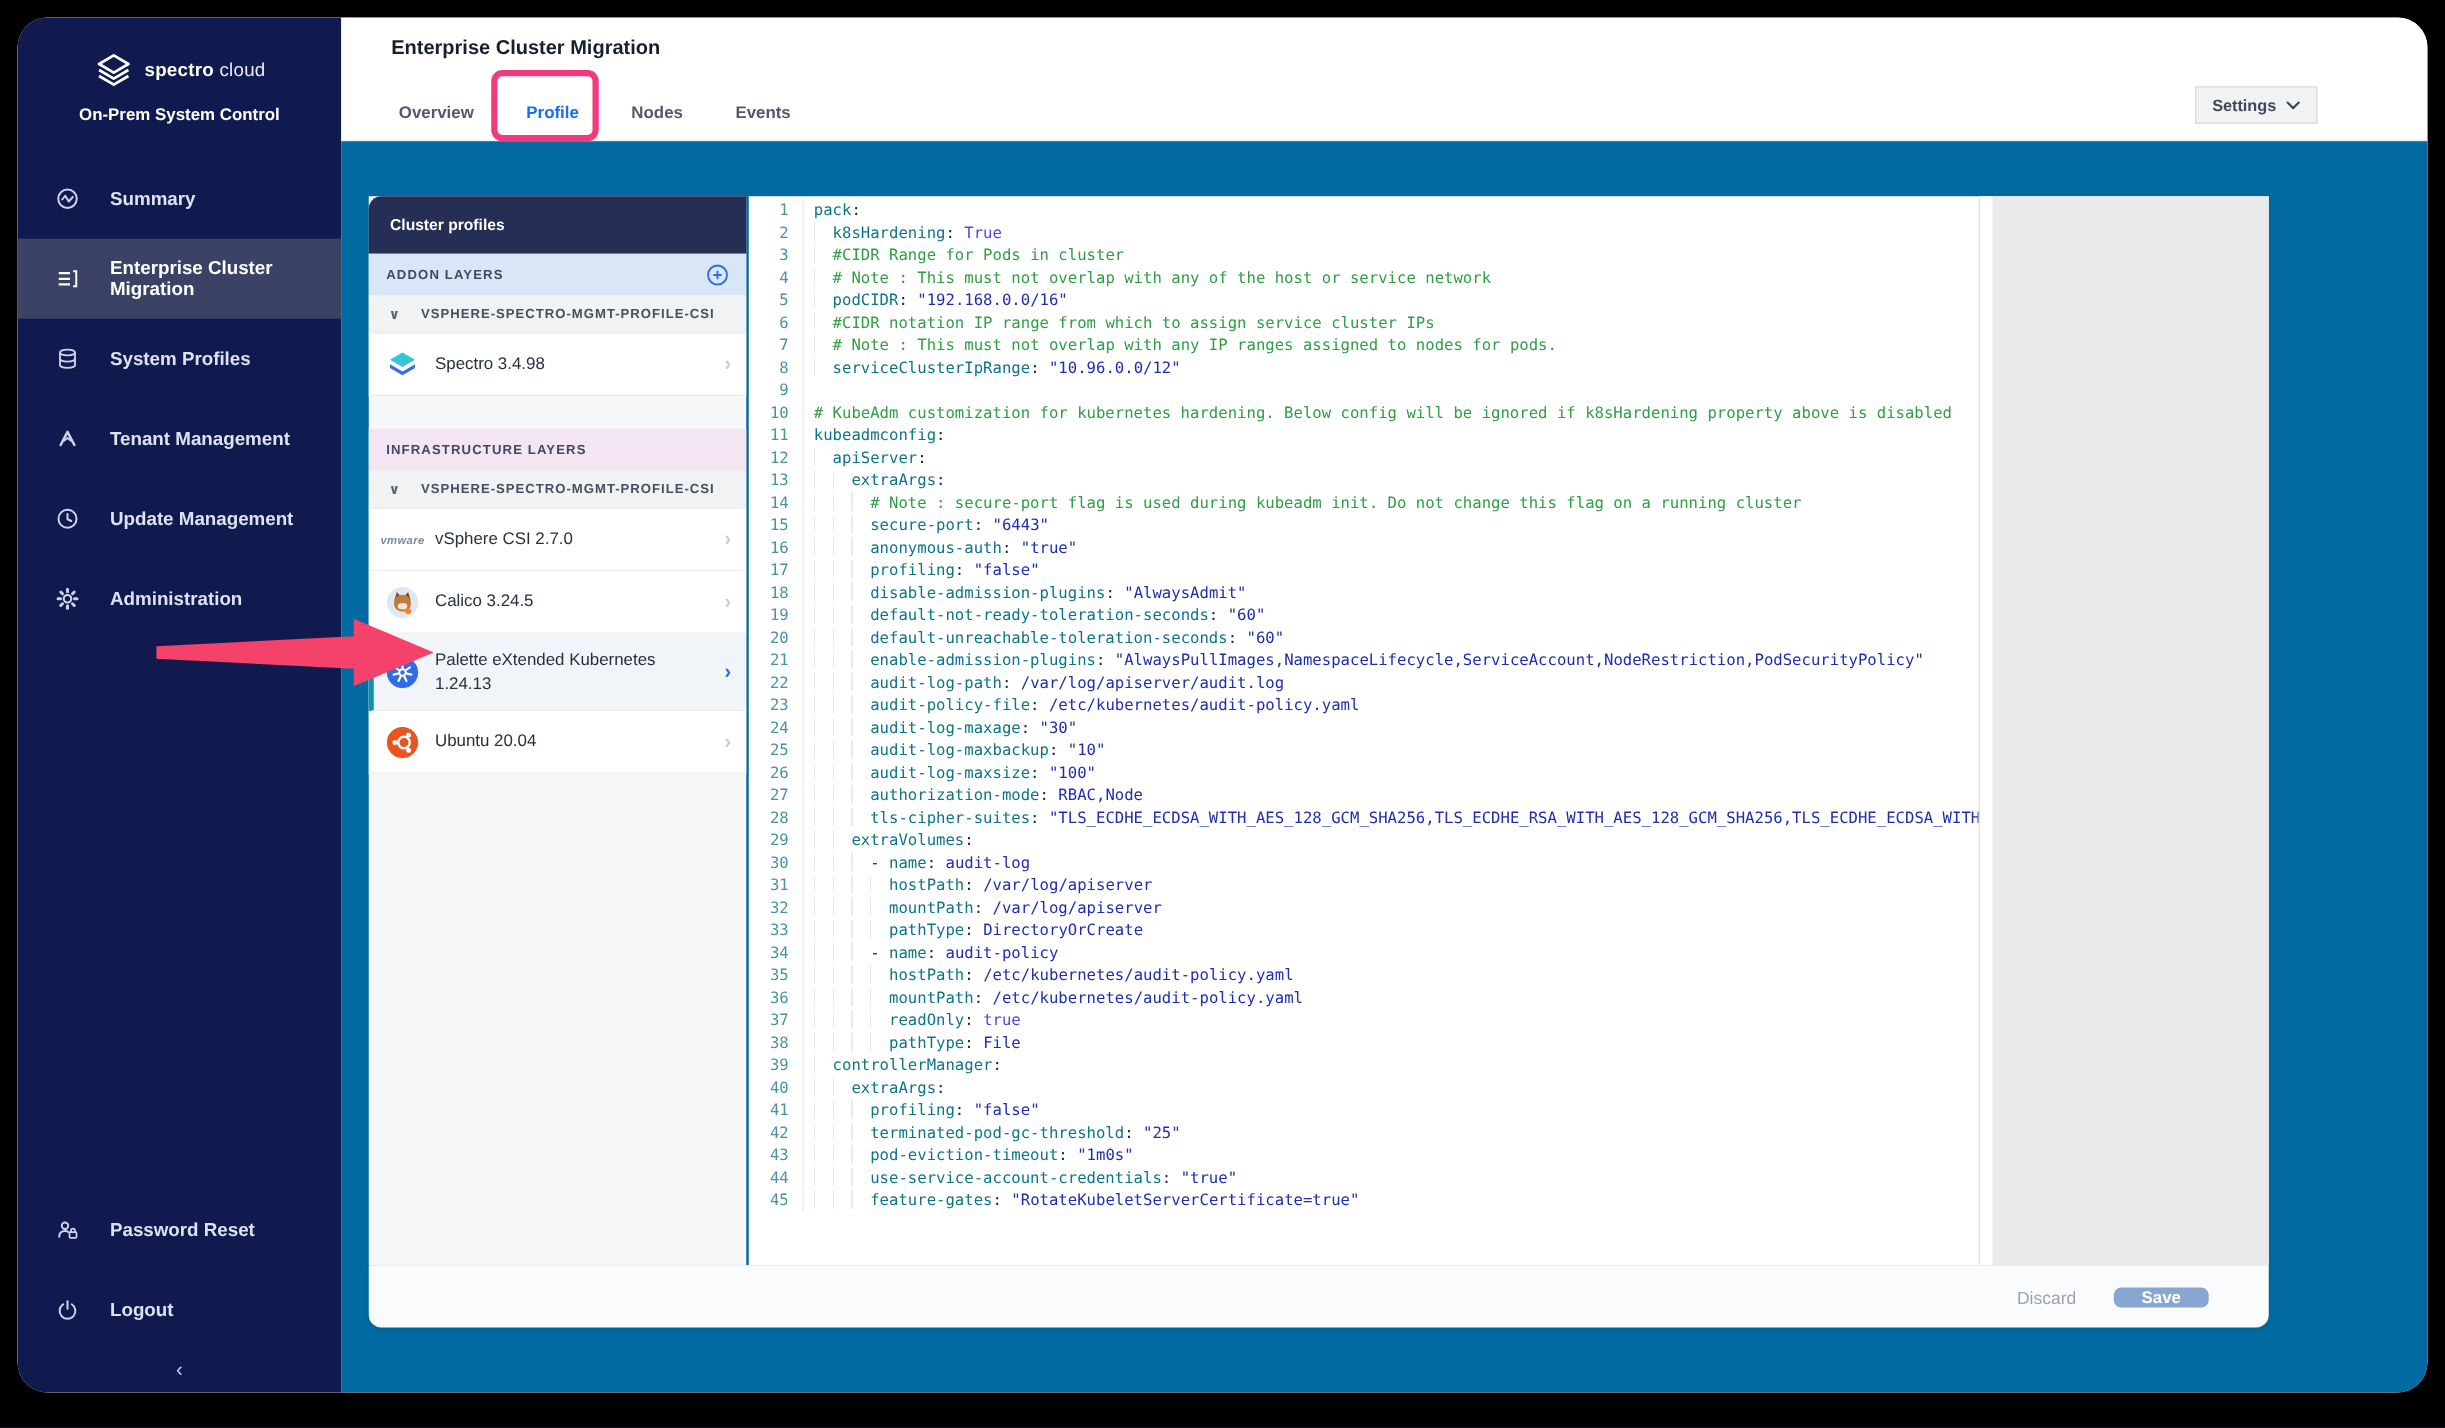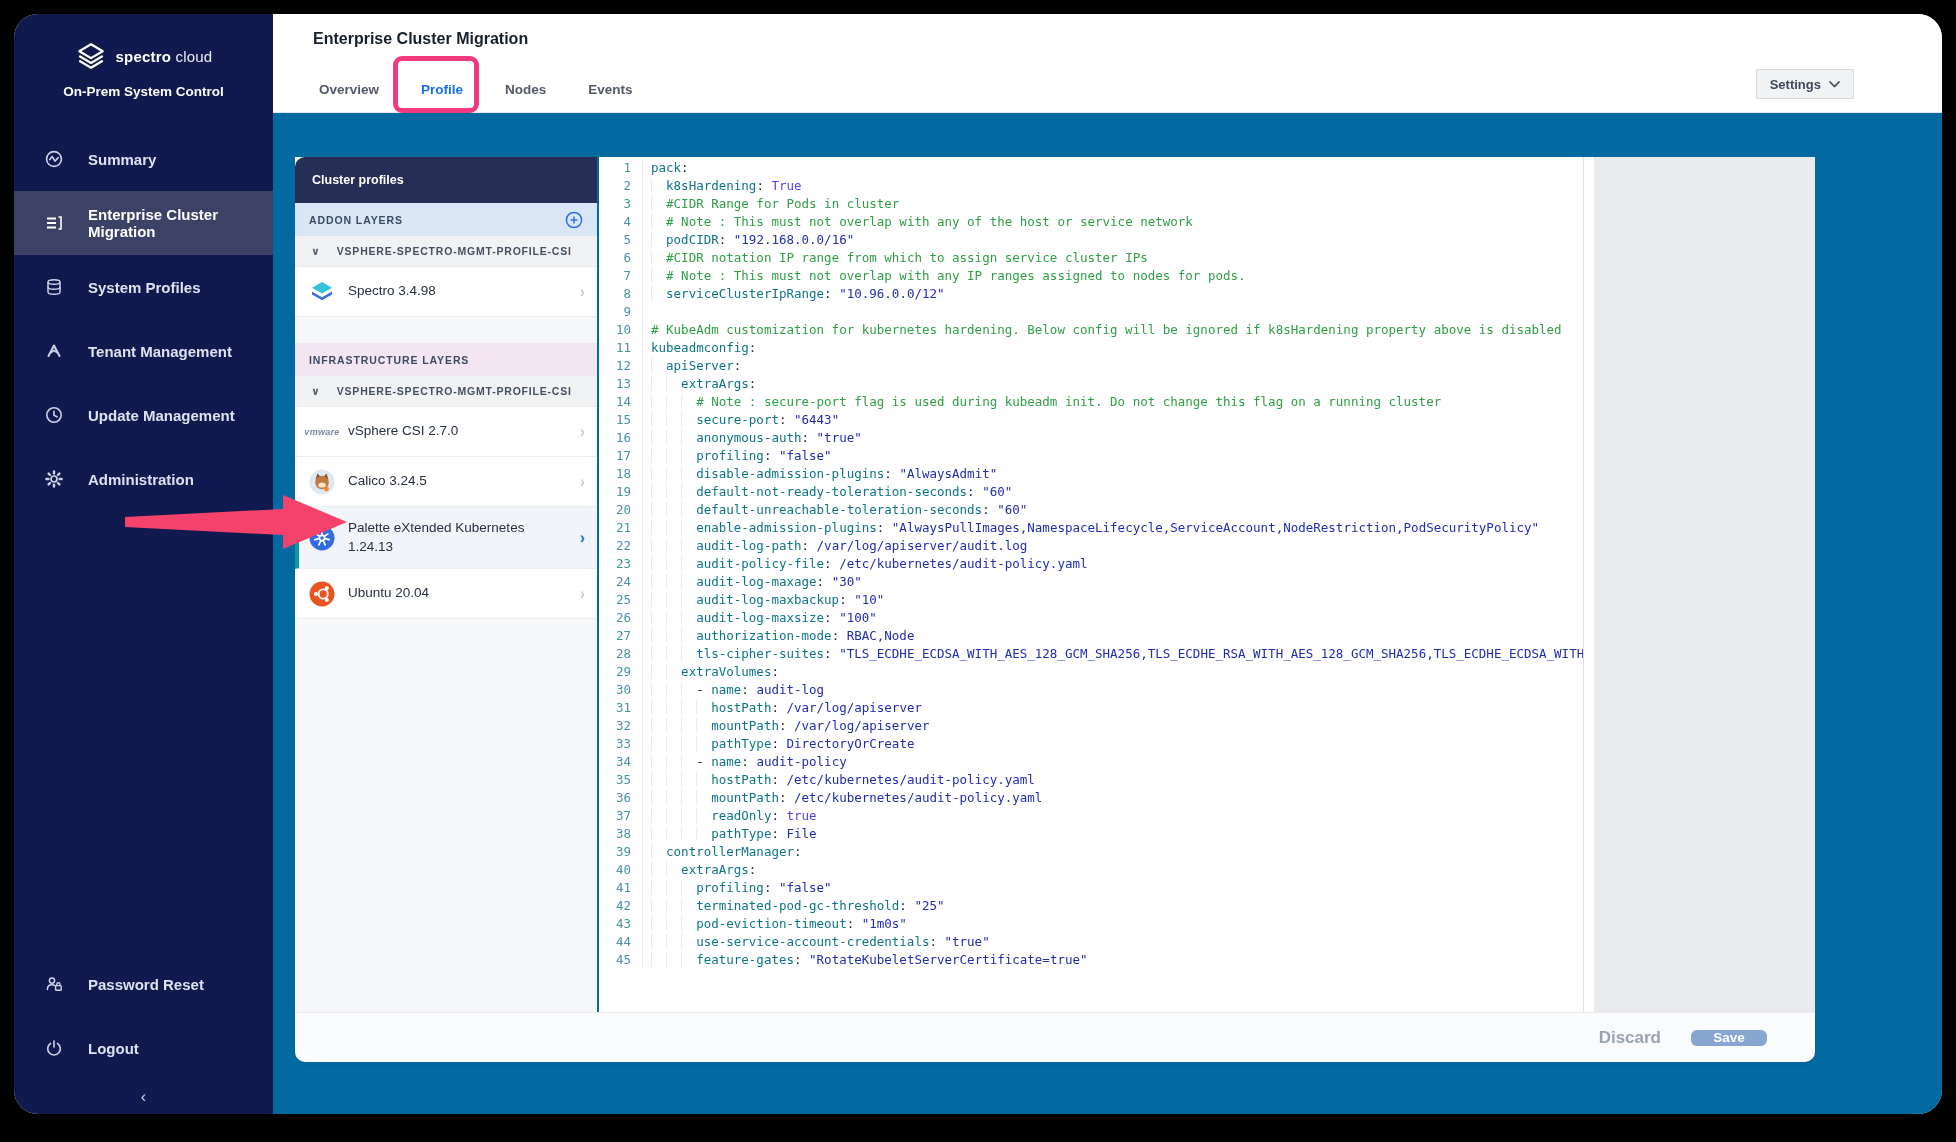--- a/index.html
+++ b/index.html
@@ -68,21 +68,21 @@
   .ct { white-space:pre; padding-left:8px; color:#24292e; }
   .ct .ind { background:repeating-linear-gradient(to right,#e9ebee 0 1px,transparent 1px 15.06px); }
   .ct .k { color:#0d7489; }
   .ct .c { color:#2f9e44; }
   .ct .v { color:#1f2db0; }
   .ct .a { color:#5246e0; }
   .ct .p { color:#24292e; }
 
   
   .action-bar { height:50px; flex:none; background:#fafbfd; border-top:1px solid #ededf0; border-radius:0 0 10px 10px; display:flex; align-items:center; justify-content:flex-end; gap:30px; padding-right:48px; box-shadow:0 2px 4px rgba(16,24,40,.05); }
-  .discard-btn { font-size:17px; font-weight:700; color:#9aa3b2; cursor:pointer; }
+  .discard-btn { font-size:14px; font-weight:400; color:#9aa3b2; cursor:pointer; }
   .save-btn { width:76px; height:16px; background:#87a6d2; color:#fff; font-size:13.5px; font-weight:600; border:none; border-radius:6px; cursor:pointer; }
 
   
   .arrow-annotation { position:absolute; left:111px; top:478px; width:222px; height:60px; z-index:7; pointer-events:none; }
 </style>
 </head>
 <body>
 
 <div class="app">
 

